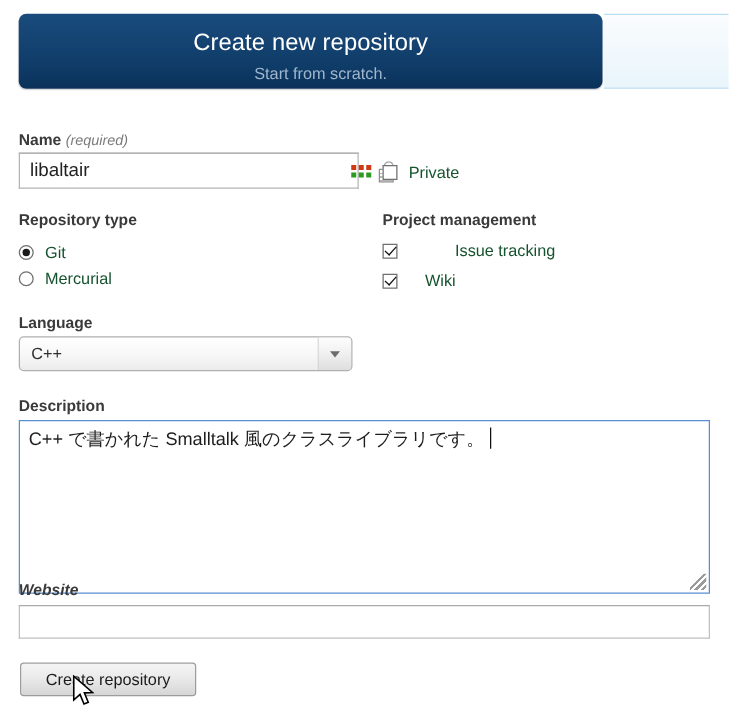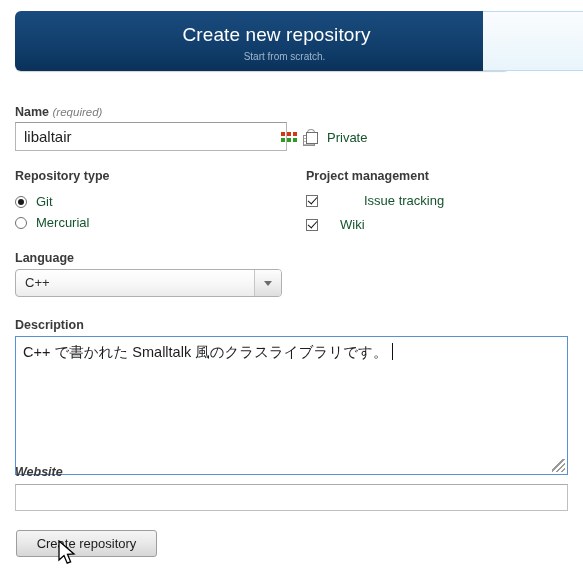--- a/index.html
+++ b/index.html
@@ -27,33 +27,32 @@
     position: absolute;
     left: 15px;
     top: 11px;
     width: 467px;
     height: 60px;
     border-radius: 6px;
     background: linear-gradient(180deg, #194b7e 0%, #154473 35%, #0e3a66 75%, #0a3159 100%);
     box-shadow: 0 1px 1px rgba(0,0,0,0.18);
     text-align: center;
     overflow: hidden;
-    padding-left: 28px;
   }
   #banner-title {
     color: #ffffff;
     font-size: 19px;
     font-weight: normal;
     line-height: 1;
     padding-top: 14px;
     letter-spacing: 0.1px;
   }
   #banner-subtitle {
     color: #9fb6cd;
-    font-size: 10px;
+    font-size: 13px;
     line-height: 1;
     padding-top: 8px;
     margin-left: 16px;
   }
   #side-panel {
     position: absolute;
     left: 483px;
     top: 11px;
     width: 100px;
     height: 60px;

